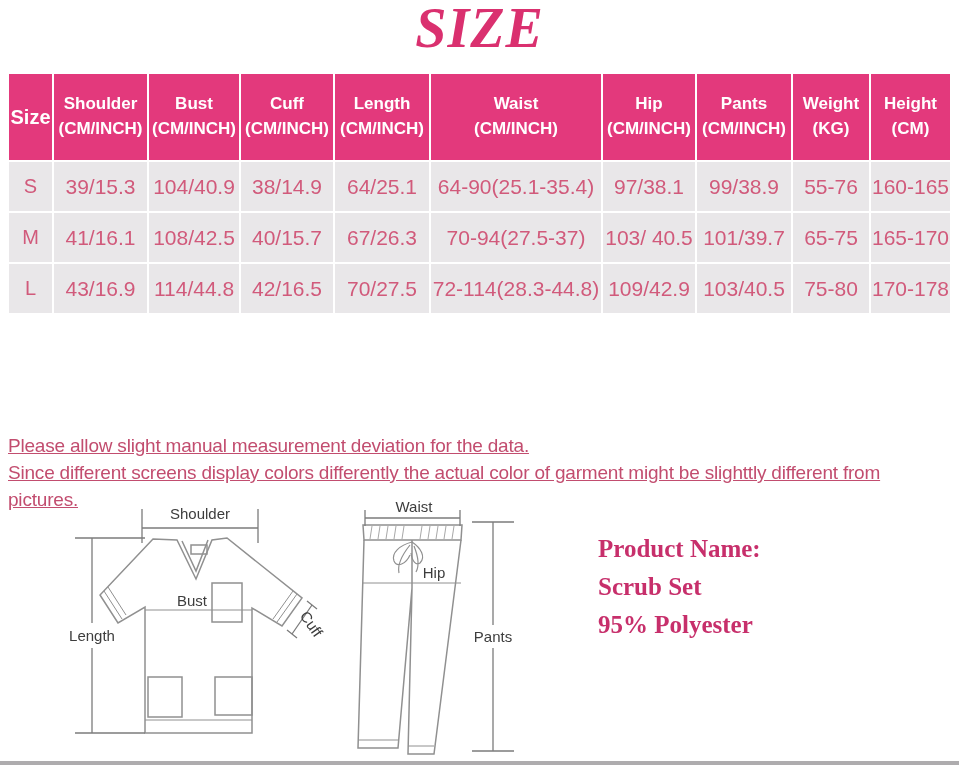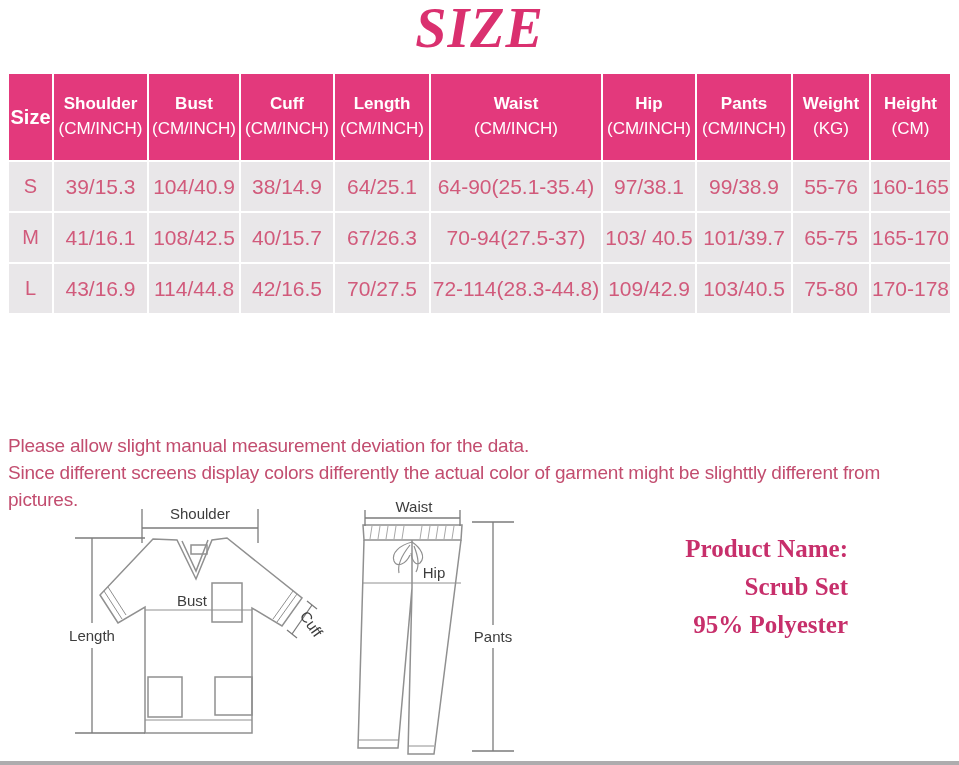--- a/index.html
+++ b/index.html
@@ -14,39 +14,39 @@
   }
   table.size-table{
     position:absolute;left:7px;top:72px;width:943px;
     border-collapse:collapse;table-layout:fixed;
   }
   .size-table th{
     background:#e3397c;color:#ffffff;font-weight:bold;font-size:17px;
     line-height:1.45;height:86px;text-align:center;vertical-align:middle;
     border:2px solid #ffffff;padding:0;
   }
-  .size-table th .l2{display:block;font-weight:normal;}
+  .size-table th .l2{display:block;font-weight:bold;}
   .size-table th.size-col{font-size:20px;}
   .size-table td{
     background:#e9e7e9;color:#d15a7b;font-size:21px;text-align:center;
     vertical-align:middle;height:49px;border:2px solid #ffffff;padding:0;
   }
   .size-table td.rowlabel{font-size:20px;}
   .notes{
     position:absolute;left:8px;top:432px;width:935px;
-    font-size:19px;line-height:27px;color:#c24d6f;letter-spacing:-0.2px;
+    font-size:19px;line-height:27px;color:#c24d6f;letter-spacing:-0.2px;text-decoration:underline;
   }
   svg.diagram{position:absolute;}
   #top-diagram{left:30px;top:495px;}
   #pants-diagram{left:330px;top:495px;}
   .diagram text{
     font-family:"Liberation Sans",sans-serif;font-size:15px;fill:#3d3d3d;
   }
   .product{
-    position:absolute;left:598px;top:530px;width:250px;text-align:right;
+    position:absolute;left:598px;top:530px;width:250px;text-align:left;
     font-family:"Liberation Serif",serif;font-weight:bold;
     font-size:25px;line-height:38px;color:#c72f6b;
   }
   .bottom-line{
     position:absolute;left:0;right:0;bottom:0;height:4px;background:#aeacae;
   }
 </style>
 </head>
 <body>
 

